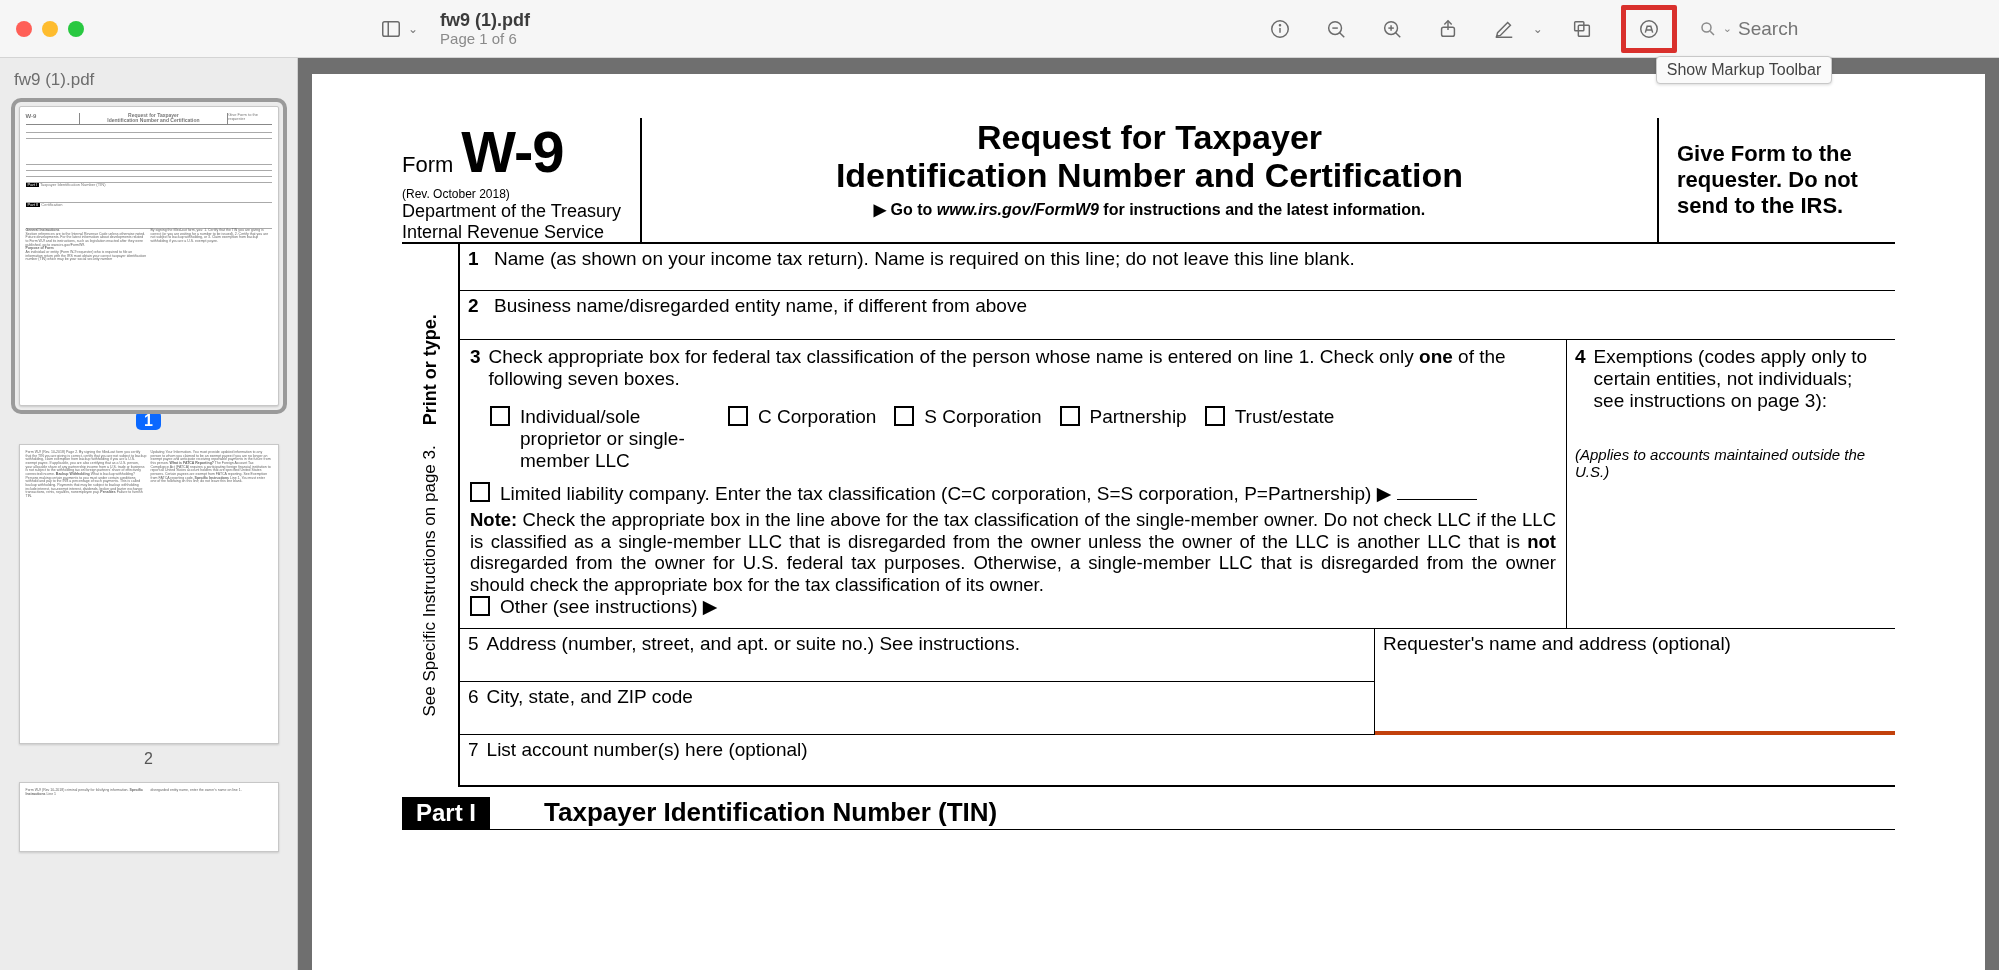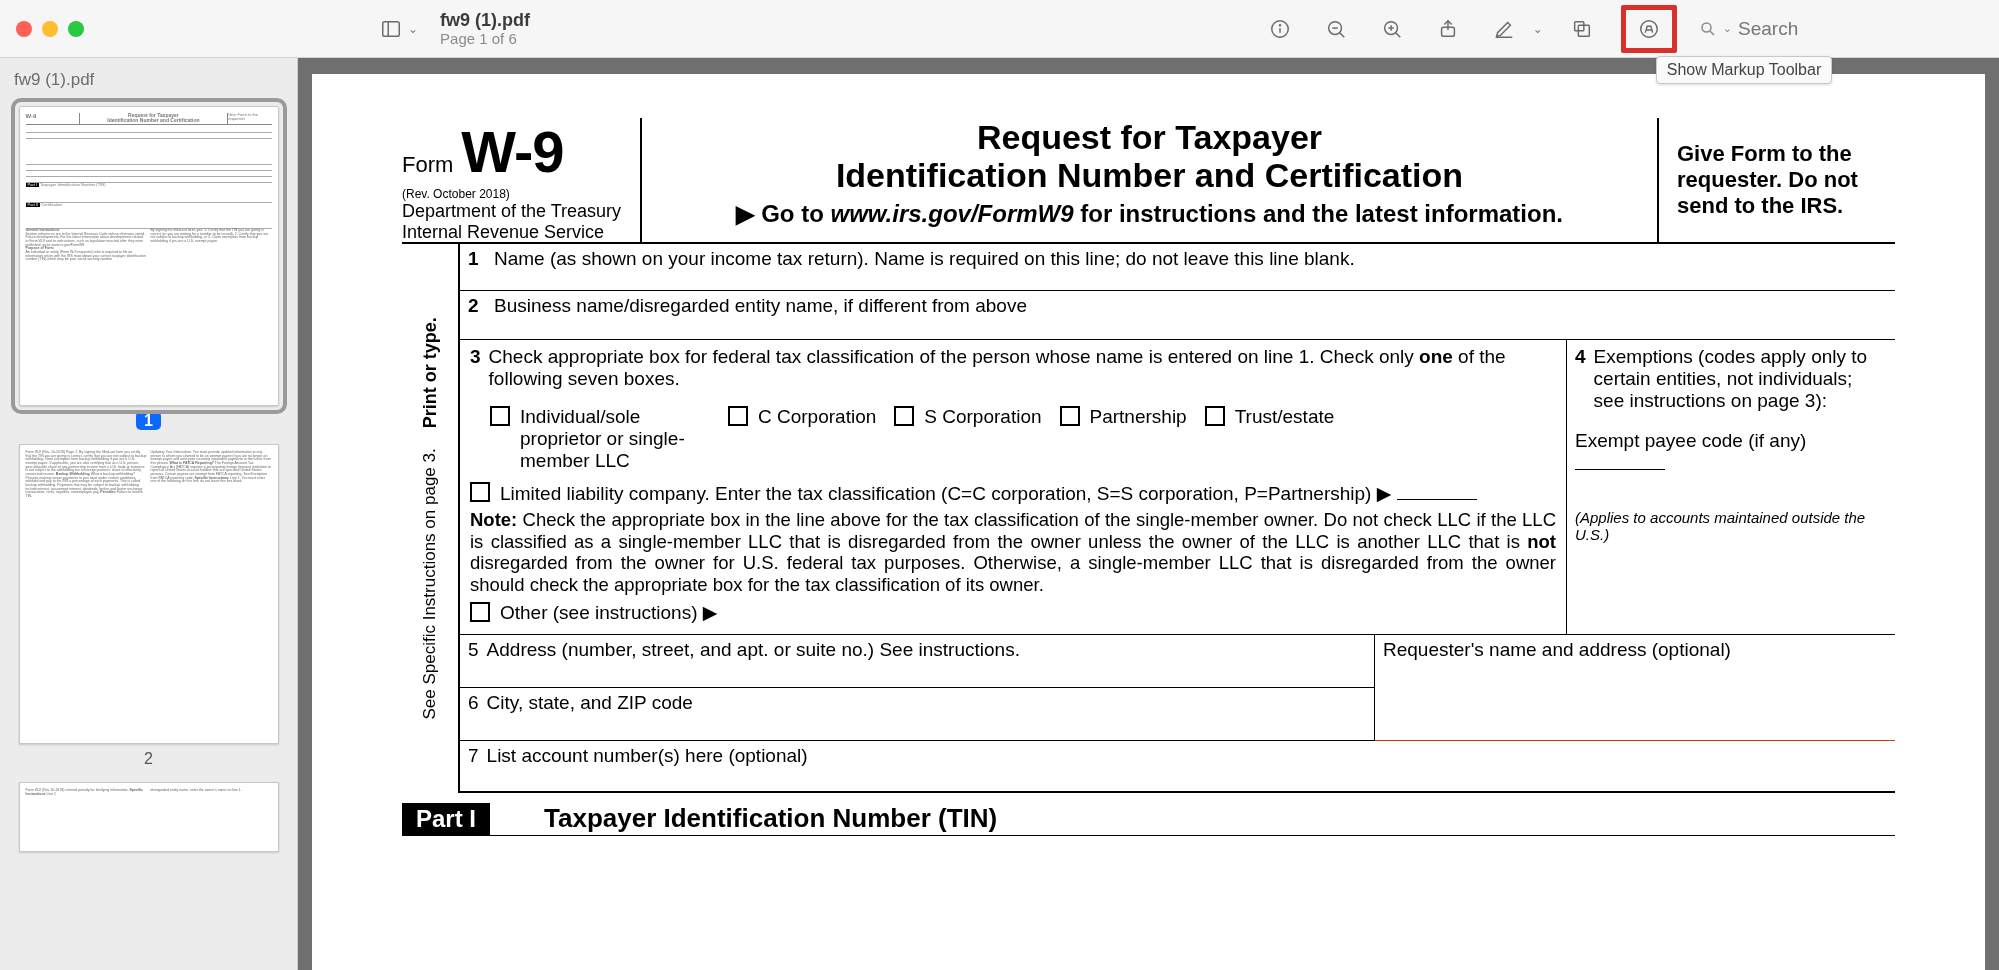--- a/index.html
+++ b/index.html
@@ -104,21 +104,21 @@
   .hdr .left {
     width:240px; border-right:2px solid #000; padding-right:8px;
   }
   .formline { display:flex; align-items:baseline; gap:8px;}
   .formline .word-form{ font-size:22px;}
   .formline .w9 { font-size:58px; font-weight:800; letter-spacing:-1px;}
   .hdr .left .rev { font-size:12px; margin-top:2px;}
   .hdr .left .dept { font-size:18px; line-height:1.15;}
   .hdr .center { flex:1; text-align:center; padding:0 14px;}
   .hdr .center .t1 { font-size:34px; font-weight:800; line-height:1.12;}
-  .hdr .center .goto { font-size:24px; font-weight:700; margin-top:6px;}
+  .hdr .center .goto { font-size:16px; font-weight:700; margin-top:6px;}
   .hdr .center .goto .url{ font-style:italic;}
   .hdr .right {
     width:238px; border-left:2px solid #000; padding-left:18px;
     font-size:22px; font-weight:700; line-height:1.2;
     display:flex; align-items:center;
   }
   .gridwrap { display:flex; }
   .vlabel {
     width:56px;
     writing-mode: vertical-rl;
@@ -381,52 +381,48 @@
                     <span class="lbl">Trust/estate</span>
                   </div>
               </div>
               <div class="bxitem llc">
                 <span class="cb"></span>
                 <span class="lbl"><span>Limited liability company. Enter the tax classification (C=C corporation, S=S corporation, P=Partnership) ▶</span> <span class="uline"></span></span>
               </div>
               <div class="note">
                 <b>Note:</b><span> Check the appropriate box in the line above for the tax classification of the single-member owner.  Do not check LLC if the LLC is classified as a single-member LLC that is disregarded from the owner unless the owner of the LLC is another LLC that is </span><b>not</b><span> disregarded from the owner for U.S. federal tax purposes. Otherwise, a single-member LLC that is disregarded from the owner should check the appropriate box for the tax classification of its owner.</span>
               </div>
-              <div class="bxitem" style="margin-top:6px">
+              <div class="bxitem" style="">
                 <span class="cb"></span>
                 <span class="lbl">Other (see instructions) ▶</span>
               </div>
             </div>
 
             <div class="row3side">
               <div class="ex4">
                 <span style="font-weight:700">4</span>
                 <span>Exemptions (codes apply only to certain entities, not individuals; see instructions on page 3):</span>
-              </div>
-              <div style="margin-top:18px">
-                <span>Exempt payee code (if any)</span>
-                <span class="uline w1"></span>
               </div>
               <div class="applies">(Applies to accounts maintained outside the U.S.)</div>
             </div>
           </div>
 
           <div class="row56">
             <div class="colL">
               <div class="subrow">
                 <span class="num">5</span>
                 <span>Address (number, street, and apt. or suite no.) See instructions.</span>
               </div>
               <div class="subrow">
                 <span class="num">6</span>
                 <span>City, state, and ZIP code</span>
               </div>
             </div>
             <div class="colR">
-              <div class="subrow noline" style="border-bottom:1px solid #c2410c; height:100%;">
+              <div class="subrow noline" style="border-bottom:4px solid #c2410c; height:100%;">
                 <span>Requester's name and address (optional)</span>
               </div>
             </div>
           </div>
 
           <div class="row7">
             <span class="num">7</span>
             <span>List account number(s) here (optional)</span>
           </div>
 

